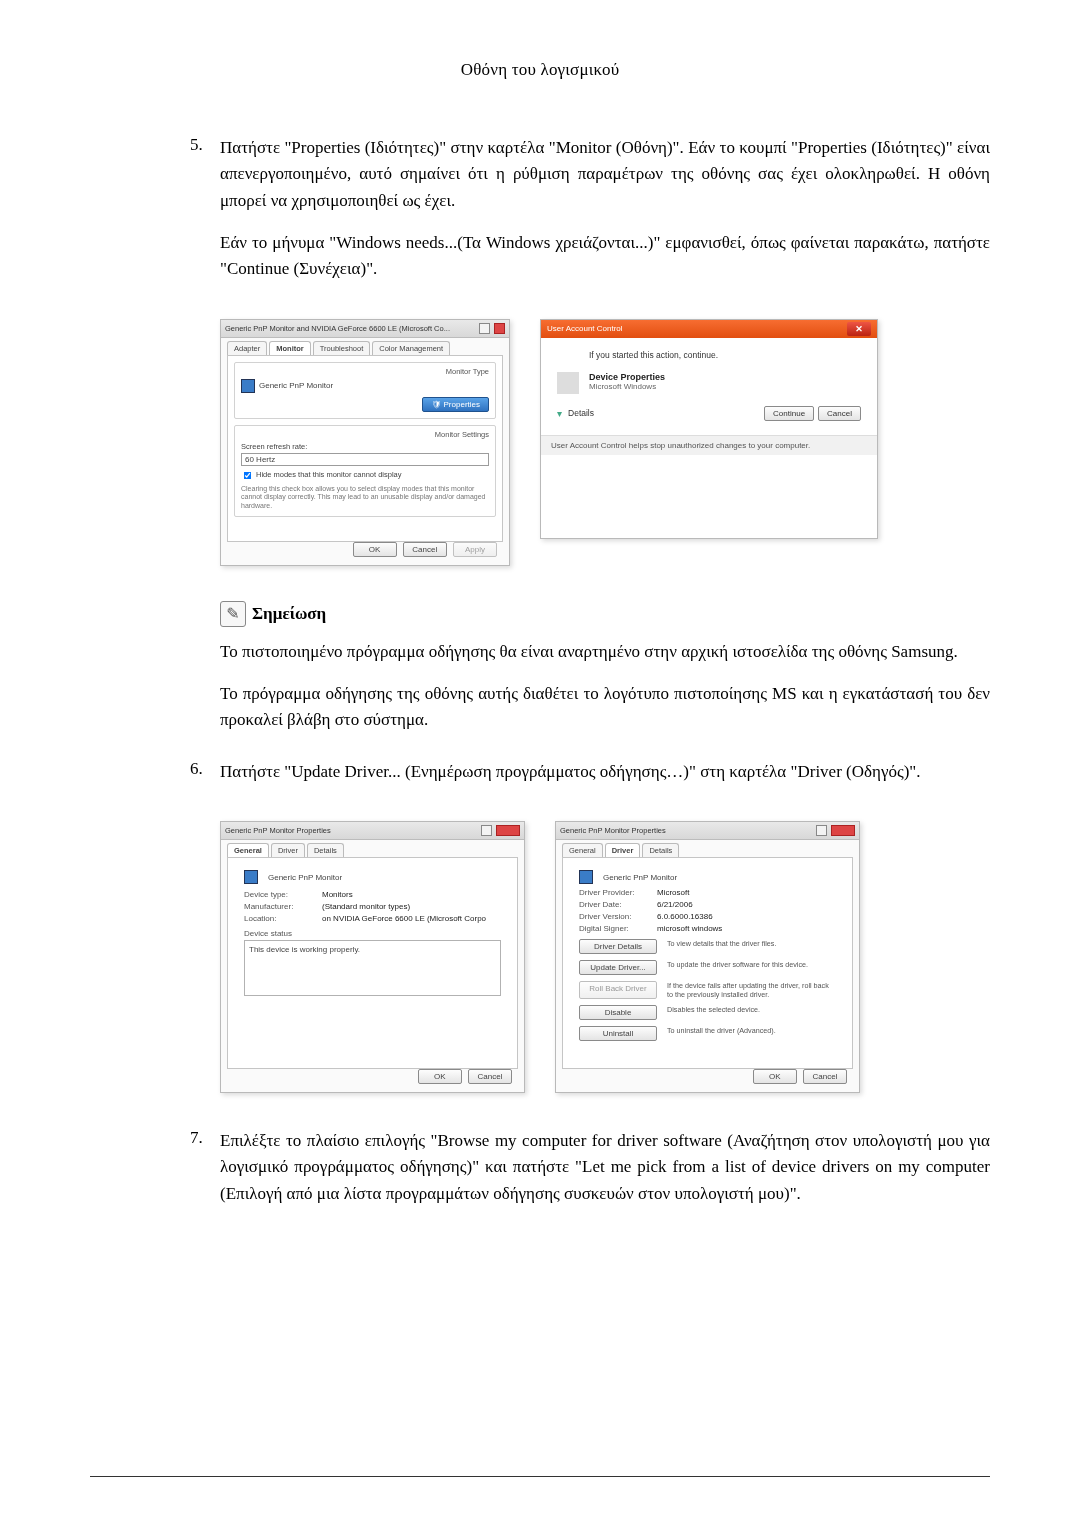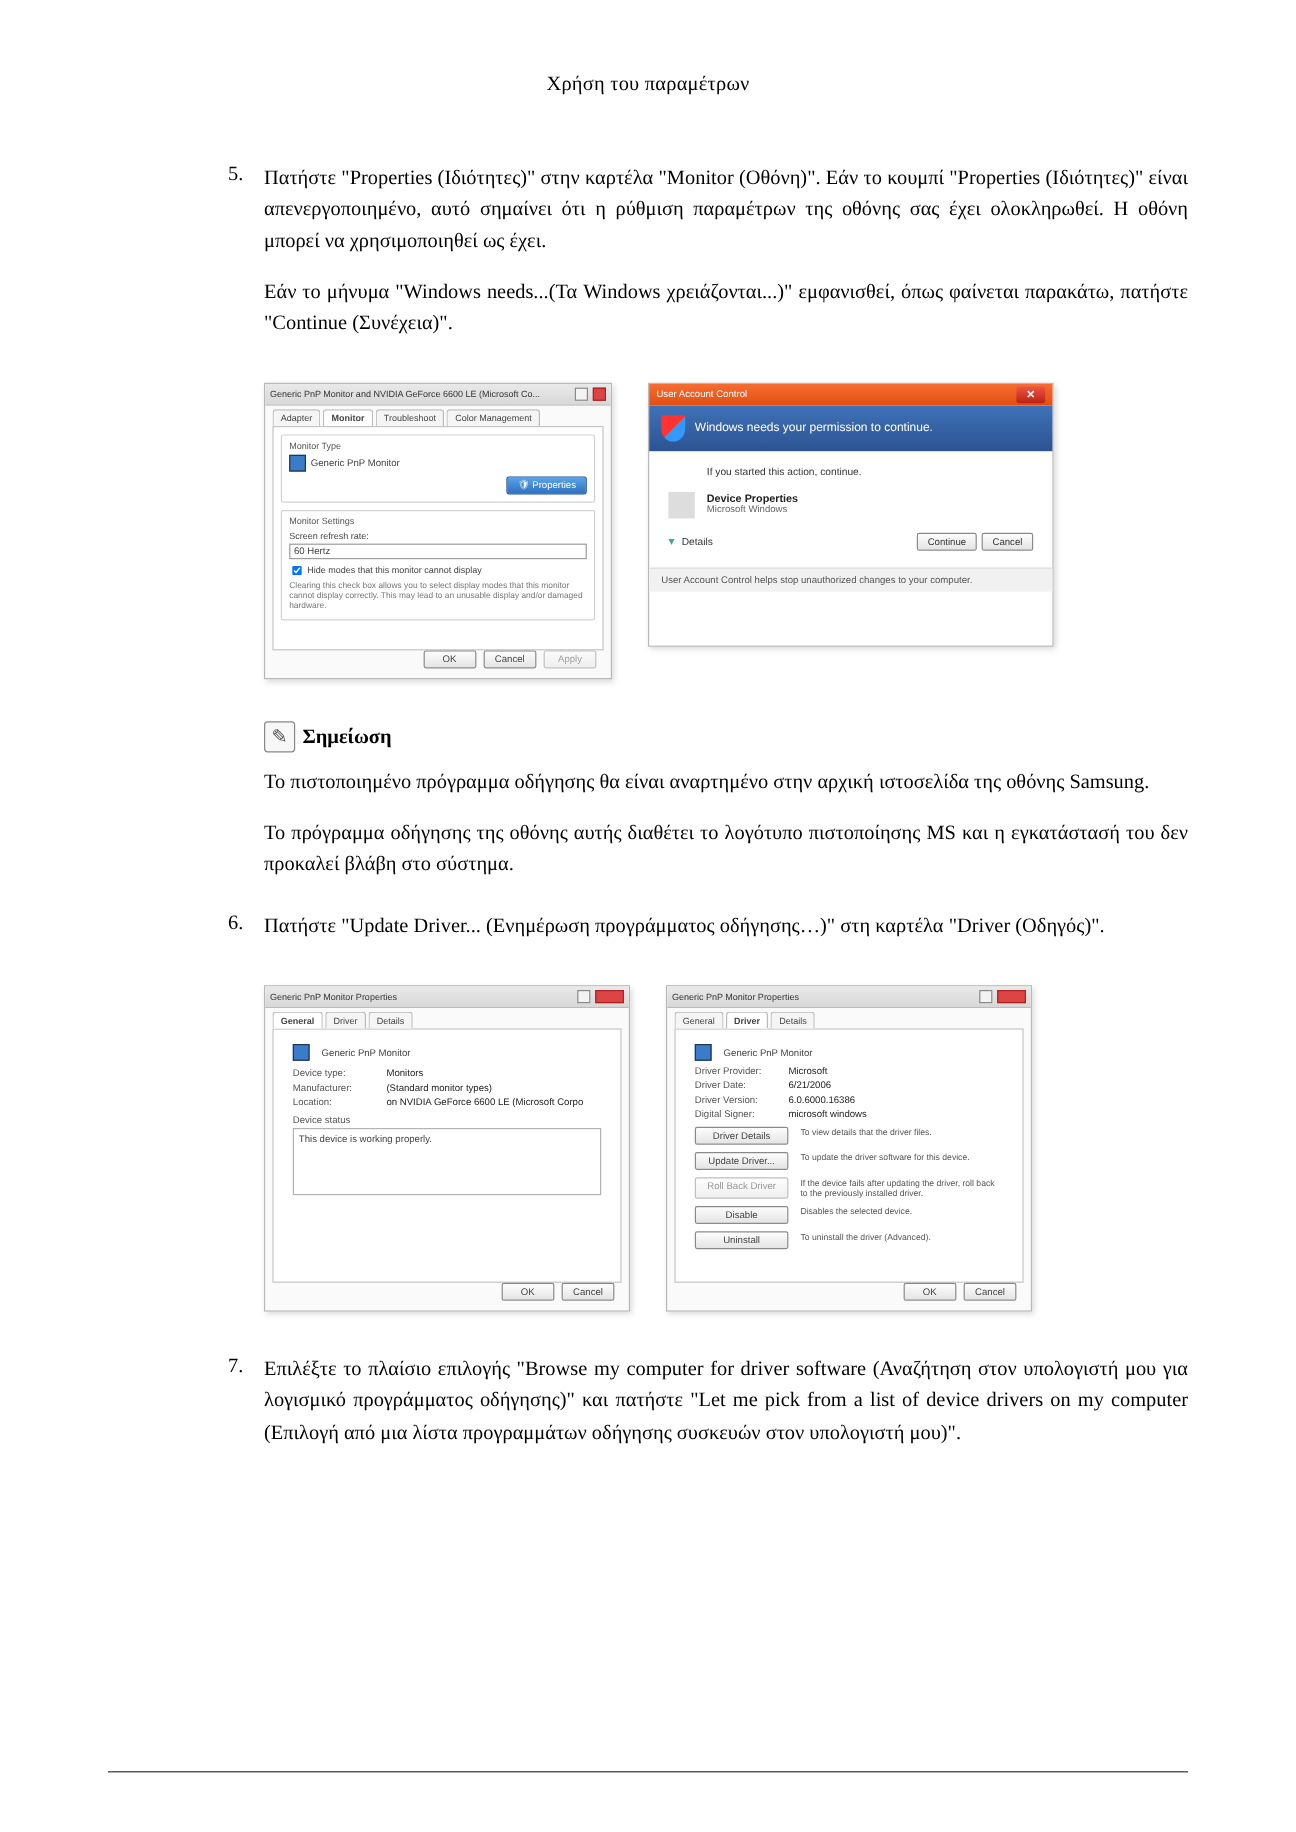--- a/index.html
+++ b/index.html
@@ -73,21 +73,21 @@
   .tabs {
     display: flex;
     gap: 2px;
     padding: 3px 6px 0 6px;
     font-size: 7.5px;
   }
   .tabs span { padding:2px 6px; border:1px solid #bbb; border-bottom:none; background:#f5f5f5; border-radius:3px 3px 0 0; }
   .tabs span.active { background:#fff; font-weight:bold; }
   .panel { border:1px solid #c5c5c5; margin:0 6px 6px 6px; background:#fff; padding:6px; height:calc(100% - 58px); }
   .group { border:1px solid #d2d2d2; border-radius:2px; padding:4px 6px 6px 6px; margin-bottom:6px; }
-  .group-label { font-size:7.5px; color:#555; margin-bottom:3px; }
+  .group-label { font-size:7.5px; color:#555; margin-bottom:3px;text-align:right; }
   .mon-icon { width:14px;height:14px;background:#3a7cc7;display:inline-block;vertical-align:middle;margin-right:4px;border:1px solid #235; }
   .btn {
     display:inline-block;
     padding:2px 8px;
     font-size:8px;
     border:1px solid #8a8a8a;
     background:linear-gradient(#fdfdfd,#e4e4e4);
     border-radius:2px;
     text-align:center;
   }
@@ -166,21 +166,21 @@
     bottom:50px;
     left:90px;
     right:90px;
     border-top:1px solid #333;
   }
 </style>
 </head>
 <body>
 
 <div class="page">
-  <div class="header">Χρήση του παραμέτρων</div>
+  <div class="header">Οθόνη του λογισμικού</div>
 
   <div class="content">
 
     <div class="step">
       <div class="step-num">5.</div>
       <div class="step-body">
         <p>Πατήστε "Properties (Ιδιότητες)" στην καρτέλα "Monitor (Οθόνη)". Εάν το κουμπί "Properties (Ιδιότητες)" είναι απενεργοποιημένο, αυτό σημαίνει ότι η ρύθμιση παραμέτρων της οθόνης σας έχει ολοκληρωθεί. Η οθόνη μπορεί να χρησιμοποιηθεί ως έχει.</p>
         <p>Εάν το μήνυμα "Windows needs...(Τα Windows χρειάζονται...)" εμφανισθεί, όπως φαίνεται παρακάτω, πατήστε "Continue (Συνέχεια)".</p>
       </div>
     </div>
@@ -221,24 +221,20 @@
           <span class="btn">OK</span>
           <span class="btn">Cancel</span>
           <span class="btn" style="opacity:0.5">Apply</span>
         </div>
       </div>
 
       <div class="ss win-uac">
         <div class="uac-head">
           <span>User Account Control</span>
           <span class="x">✕</span>
-        </div>
-        <div class="uac-banner">
-          <div class="shield-ico"></div>
-          <div>Windows needs your permission to continue.</div>
         </div>
         <div class="uac-body">
           <div style="margin:4px 0 6px;padding-left:36px;">If you started this action, continue.</div>
           <div class="uac-item">
             <div class="ico"></div>
             <div>
               <div class="lbl">Device Properties</div>
               <div class="sub">Microsoft Windows</div>
             </div>
           </div>

